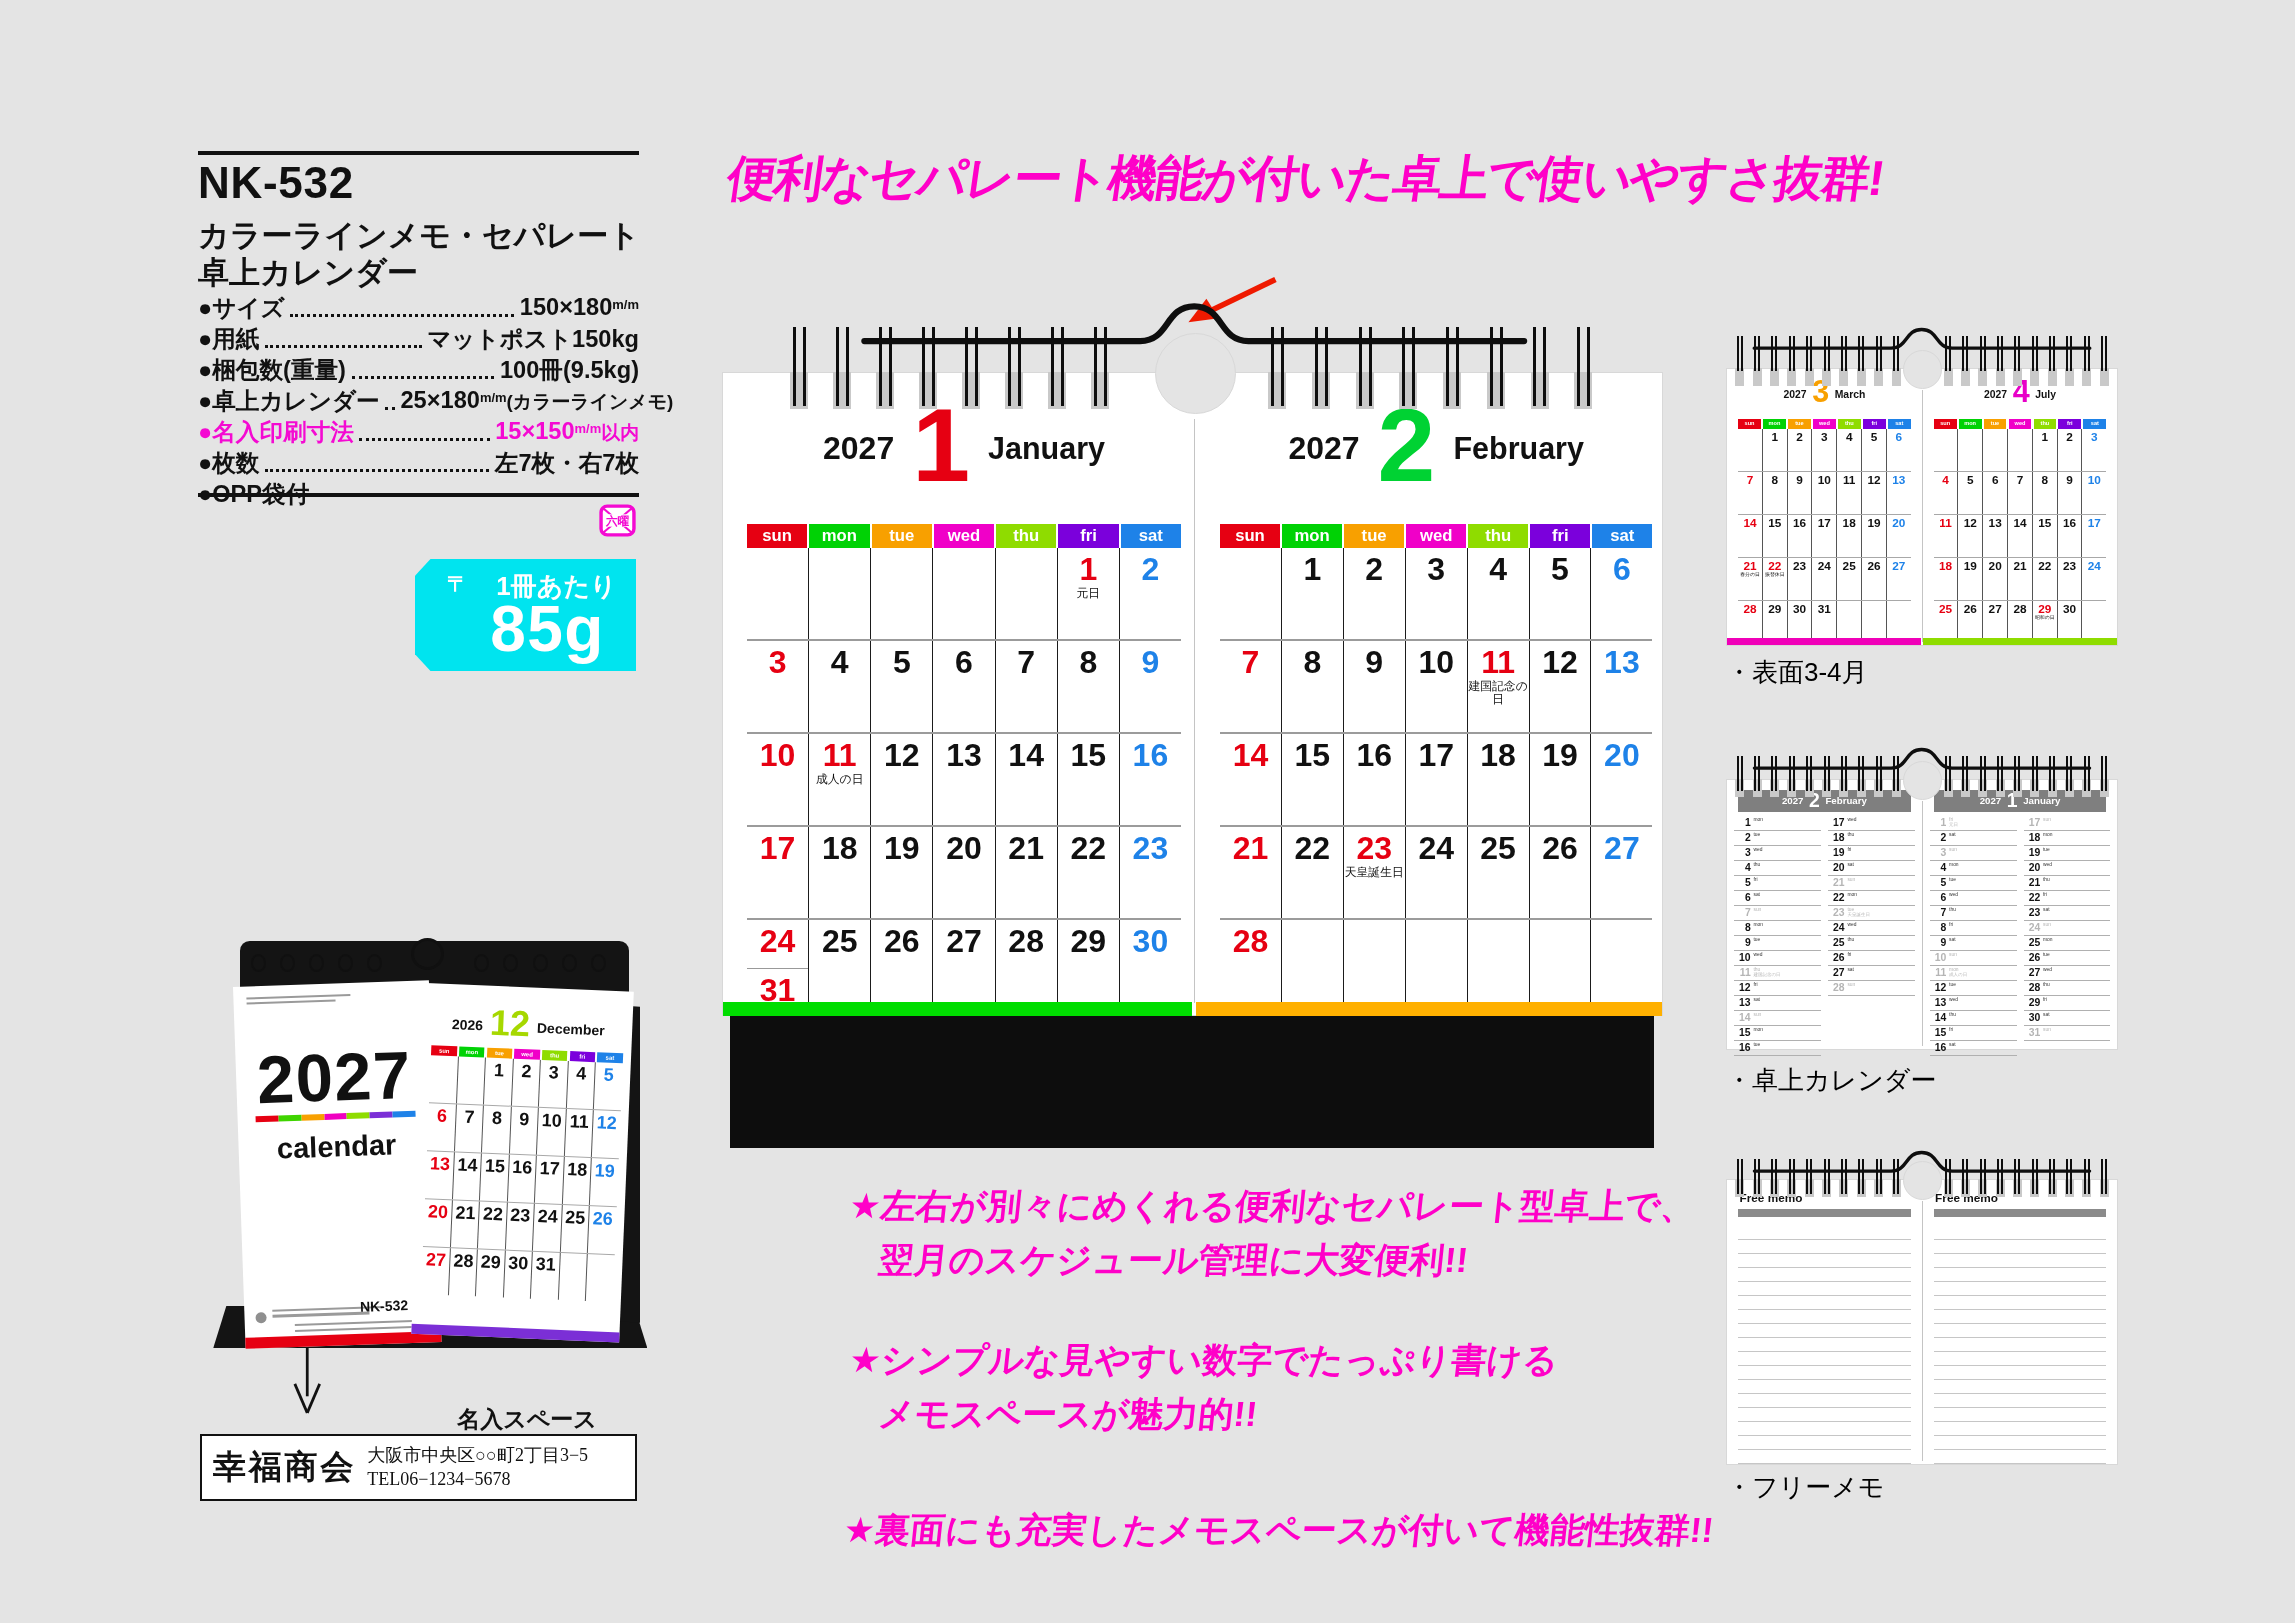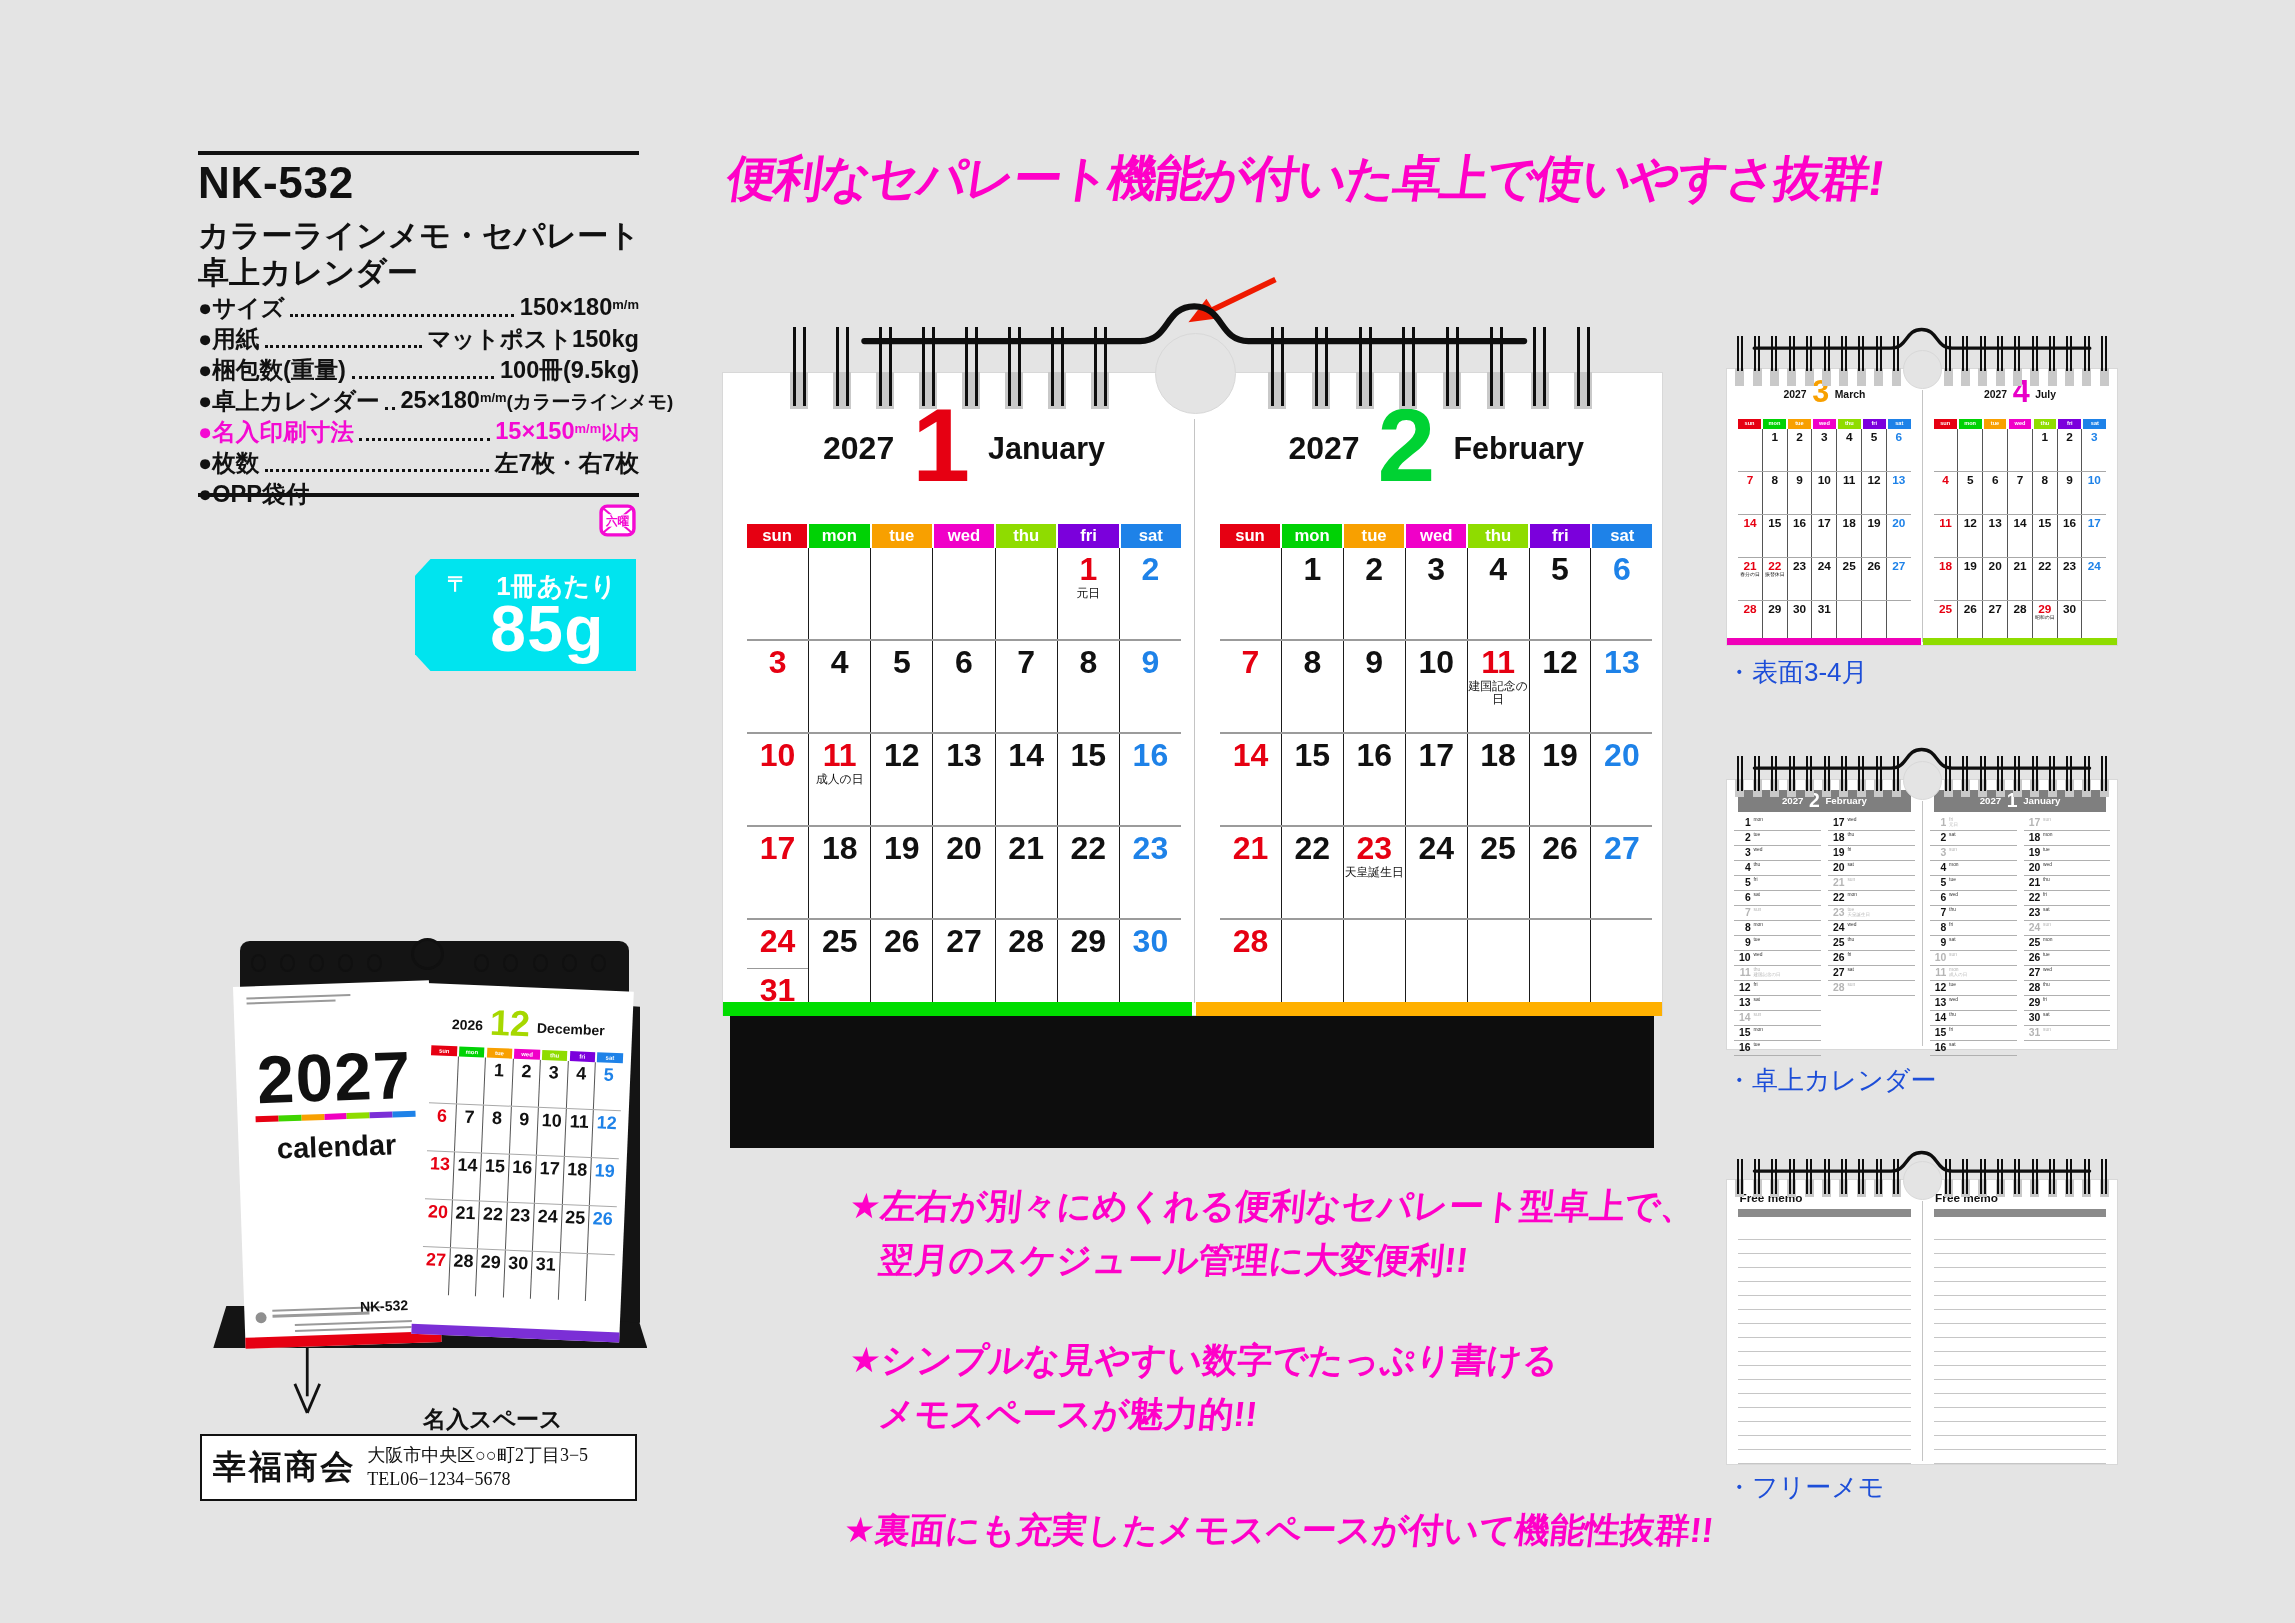--- a/index.html
+++ b/index.html
@@ -70,21 +70,21 @@
   #mpaper .barR{position:absolute;left:473px;top:629px;width:466px;height:14px;background:#ffb000}
   #mstand{position:absolute;left:8.3px;top:718px;width:924px;height:132px;background:#0d0d0d}
 
   
   .minibox{position:absolute;width:392px}
   .minipaper{position:absolute;left:0;width:392px;background:#fff;border:1.4px solid #d8d8d8;box-sizing:border-box}
   .minipaper .pageL{position:absolute;left:1.4px;top:0;width:192px;height:100%;padding:0 9.7px;box-sizing:border-box}
   .minipaper .pageR{position:absolute;left:197px;top:0;width:192px;height:100%;padding:0 9.7px;box-sizing:border-box}
   .minipaper .pgap{position:absolute;left:195px;top:21px;width:0.7px;bottom:2.8px;background:#c4c4c4}
   .mbar{position:absolute;bottom:0;height:7px}
-  .caption{position:absolute;font-size:26px;color:#1d4ed8;white-space:nowrap}
+  .caption{position:absolute;font-size:26px;color:#000000;white-space:nowrap}
 
   
   .bhead{height:22px;background:#7f7f7f;color:#fff;display:flex;align-items:center;justify-content:center;
          font-weight:bold;margin:9.7px 5.6px 2.8px}
   .bhead .by{font-size:9.7px}.bhead .bn{font-size:19.4px;margin:0 5.6px;line-height:.9}.bhead .bm{font-size:9.7px}
   .bcols{display:flex;gap:7px;padding:1.4px 1.4px 0}
   .bcol{flex:1}
   .brow{display:flex;height:14px;border-bottom:0.7px solid #b0b0b0;overflow:hidden}
   .bd{min-width:16.7px;font-size:10.4px;font-weight:bold;text-align:right;padding-right:2.8px;line-height:13px}
   .bwrap{padding-top:1.4px}
@@ -114,21 +114,21 @@
   #photo .rainbow div{flex:1}
   #photo .caltxt{text-align:center;font-size:29px;font-weight:bold;margin-top:11px}
   #photo .nk{position:absolute;right:32px;bottom:30.5px;font-size:14px;font-weight:bold}
   #photo .logodot{position:absolute;left:11px;bottom:25px;width:11px;height:11px;border-radius:50%;background:#8f8f8f}
   #photo .redbar{position:absolute;left:0;bottom:0;width:100%;height:11px;background:#e60012}
   #photo .purbar{position:absolute;left:0;bottom:0;width:100%;height:9.7px;background:#7b2fd6}
   #photo .ph .chead{margin-top:18px}
 
   
   #darrow{position:absolute;left:292px;top:1348px}
-  #spaceLabel{position:absolute;left:423px;top:1404px;width:208px;text-align:left;font-size:23px;font-weight:bold}
+  #spaceLabel{position:absolute;left:423px;top:1404px;width:208px;text-align:center;font-size:23px;font-weight:bold}
   #plate{position:absolute;left:200px;top:1434px;width:437px;height:67px;background:#fff;border:2.1px solid #111;
          box-sizing:border-box;display:flex;align-items:center;font-family:"Liberation Serif","DejaVu Serif",serif}
   #plate .company{font-size:33px;font-weight:bold;letter-spacing:2.8px;margin-left:11px;white-space:nowrap}
   #plate .addr{margin-left:11px;font-size:18px;line-height:1.3;white-space:nowrap}
 
   
   .bullet{position:absolute;left:841px;color:#ff00c8;font-size:35px;font-weight:bold;line-height:1.55;
           white-space:pre-line;transform:skewX(-6deg);transform-origin:0 100%}
 </style>
 </head>

